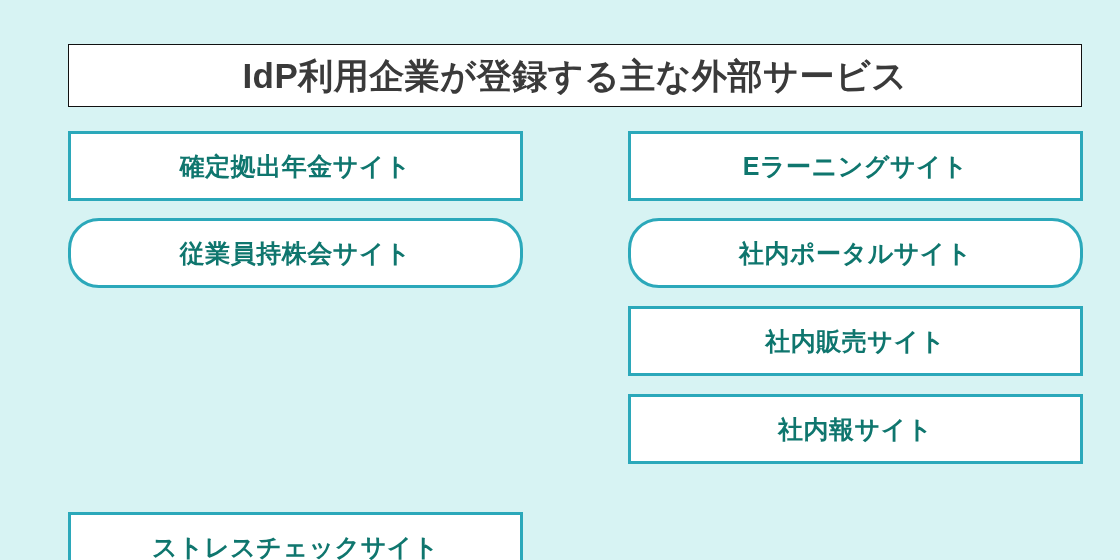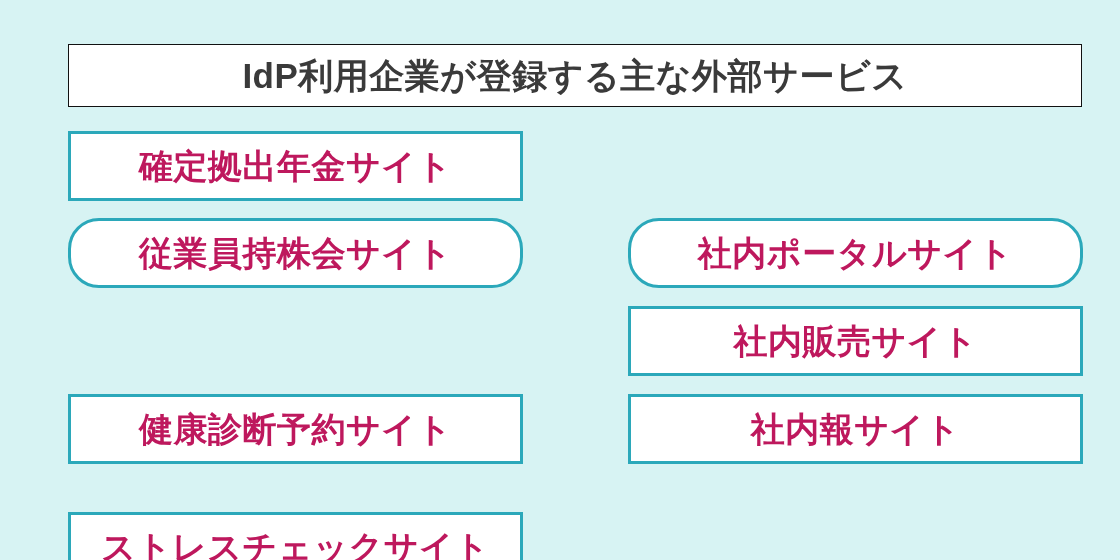--- a/index.html
+++ b/index.html
@@ -70,23 +70,23 @@
   .card.col-left  { left:0px; }
   .card.col-right { left:560px; }
 
   .card.row-0 { top:0px; }
   .card.row-1 { top:87px;border-radius:31px; }
   .card.row-2 { top:175px; }
   .card.row-3 { top:263px; }
   .card.row-4 { top:351px;margin-top:30px; }
 
   .card-label {
-    font-size:34px;
+    font-size:25px;
     font-weight:bold;
-    color:#be185d;
+    color:#0f766e;
     line-height:1;
     white-space:nowrap;
     letter-spacing:0.5px;
   }
 </style>
 </head>
 <body>
 
 <div id="slide">
 
@@ -95,27 +95,27 @@
   </div>
 
   <div id="card-grid">
 
     <div class="card col-left row-0">
       <span class="card-label">確定拠出年金サイト</span>
     </div>
     <div class="card col-left row-1">
       <span class="card-label">従業員持株会サイト</span>
     </div>
-    <div class="card col-left row-3">
-      <span class="card-label">健康診断予約サイト</span>
-    </div>
     <div class="card col-left row-4">
       <span class="card-label">ストレスチェックサイト</span>
     </div>
 
+    <div class="card col-right row-0">
+      <span class="card-label">Eラーニングサイト</span>
+    </div>
     <div class="card col-right row-1">
       <span class="card-label">社内ポータルサイト</span>
     </div>
     <div class="card col-right row-2">
       <span class="card-label">社内販売サイト</span>
     </div>
     <div class="card col-right row-3">
       <span class="card-label">社内報サイト</span>
     </div>
 

